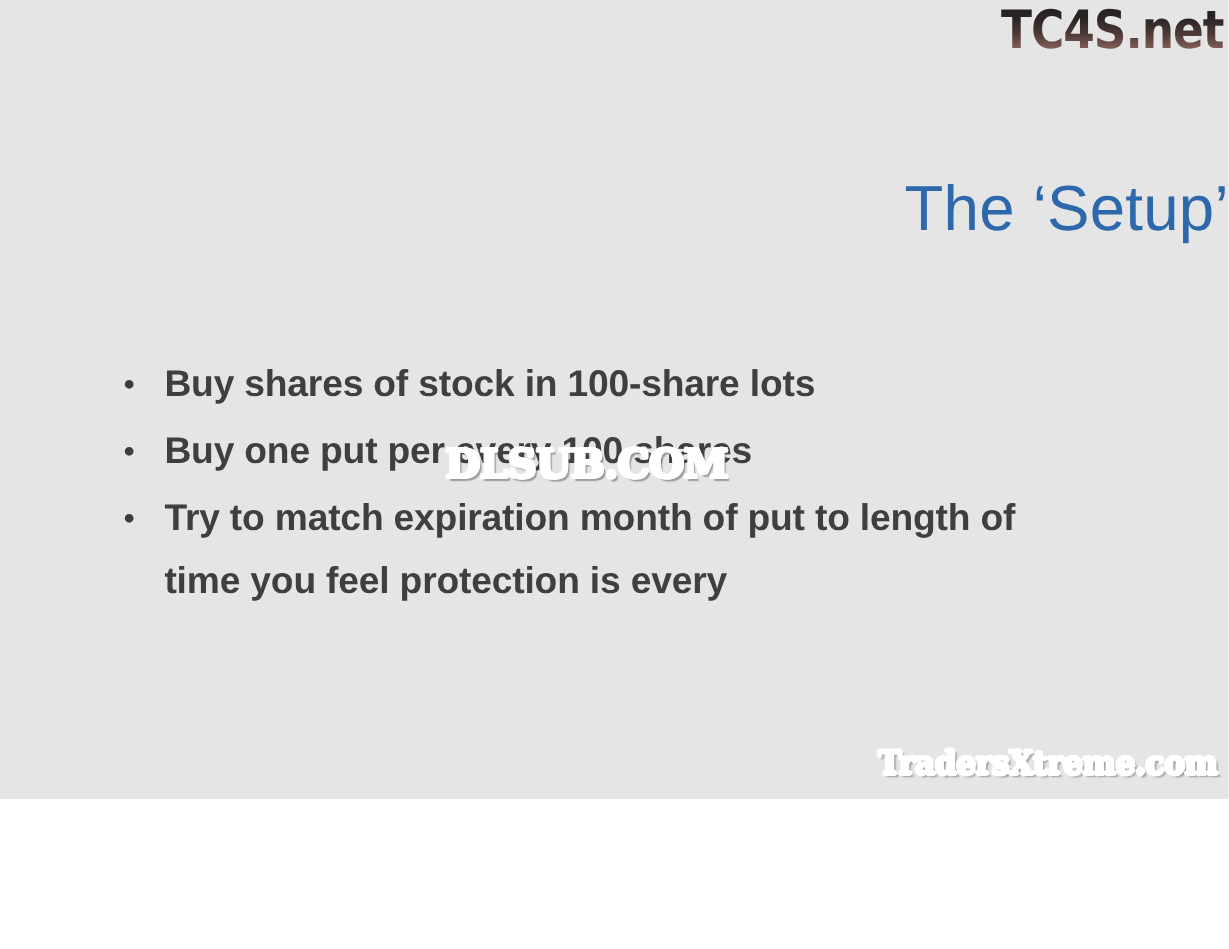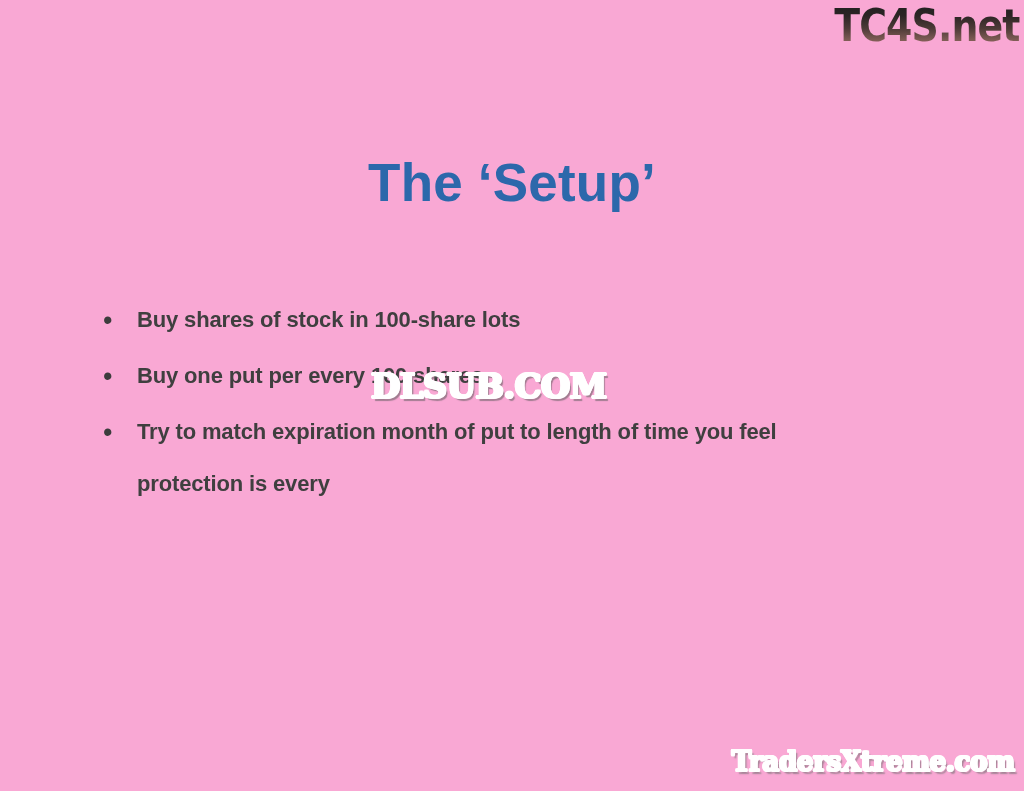--- a/index.html
+++ b/index.html
@@ -6,22 +6,22 @@
     margin: 0;
     padding: 0;
     background: #ffffff;
   }
   body {
     font-family: "Liberation Sans", sans-serif;
   }
   #slide {
     position: relative;
     width: 1024px;
-    height: 791px;
-    background: #f9a8d4;
+    height: 666px;
+    background: #e5e5e5;
     overflow: hidden;
   }
 
   
   #tc4s-logo {
     position: absolute;
     top: 2px;
     right: 4px;
     font-family: "DejaVu Sans", sans-serif;
     font-weight: bold;
@@ -43,25 +43,25 @@
     -webkit-text-fill-color: transparent;
     white-space: nowrap;
     user-select: none;
   }
 
   
   #title {
     position: absolute;
     left: 0;
     right: 0;
-    top: 116px;
-    text-align: center;
+    top: 108px;
+    text-align: right;
     color: #2c68ab;
     font-family: "Liberation Sans", sans-serif;
-    font-weight: 700;
+    font-weight: 400;
     font-size: 53px;
     line-height: 62px;
     letter-spacing: 0.2px;
     white-space: nowrap;
   }
 
   
   #bullets {
     position: absolute;
     left: 100px;
@@ -81,21 +81,21 @@
     line-height: 52px;
     text-align: left;
     padding-left: 3px;
     box-sizing: border-box;
   }
   .bullet-text {
     flex: 1 1 auto;
     color: #3f3f3f;
     font-family: "Liberation Sans", sans-serif;
     font-weight: bold;
-    font-size: 22px;
+    font-size: 31px;
     line-height: 52px;
     letter-spacing: -0.15px;
   }
   .bullet-row.wrap .bullet-text {
     max-width: 745px;
   }
 
   
   #dlsub-watermark {
     position: absolute;

